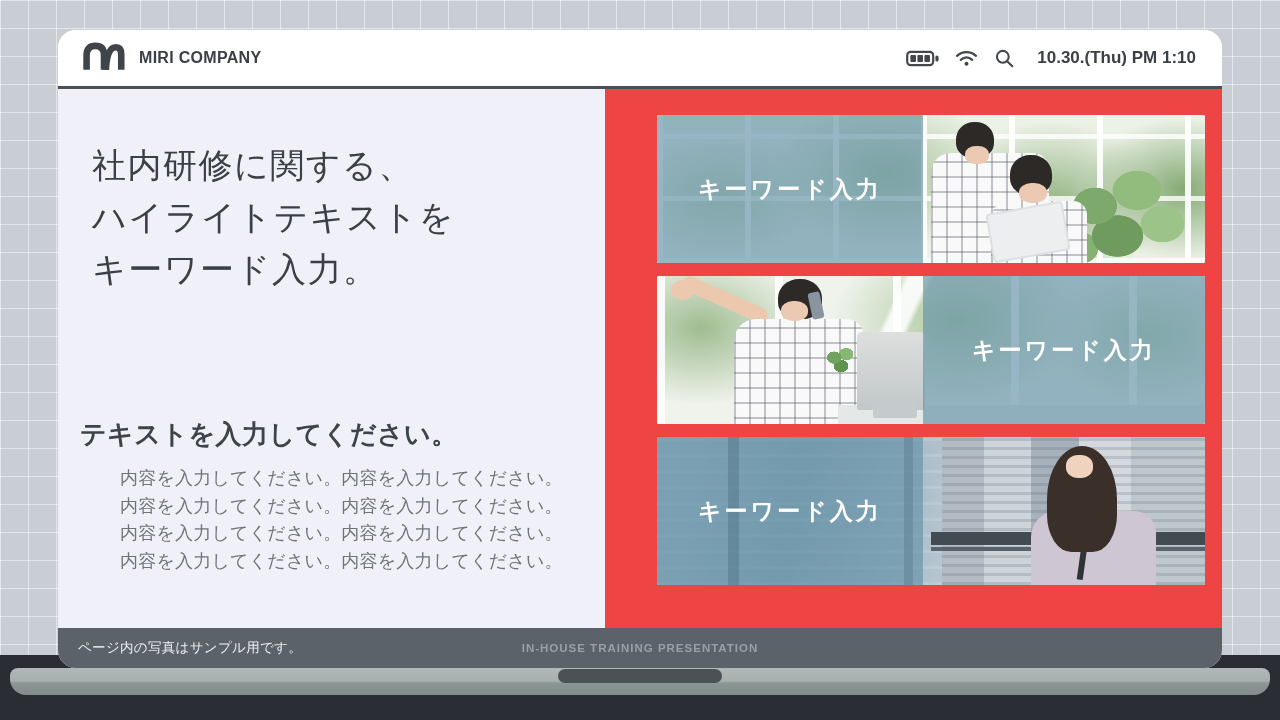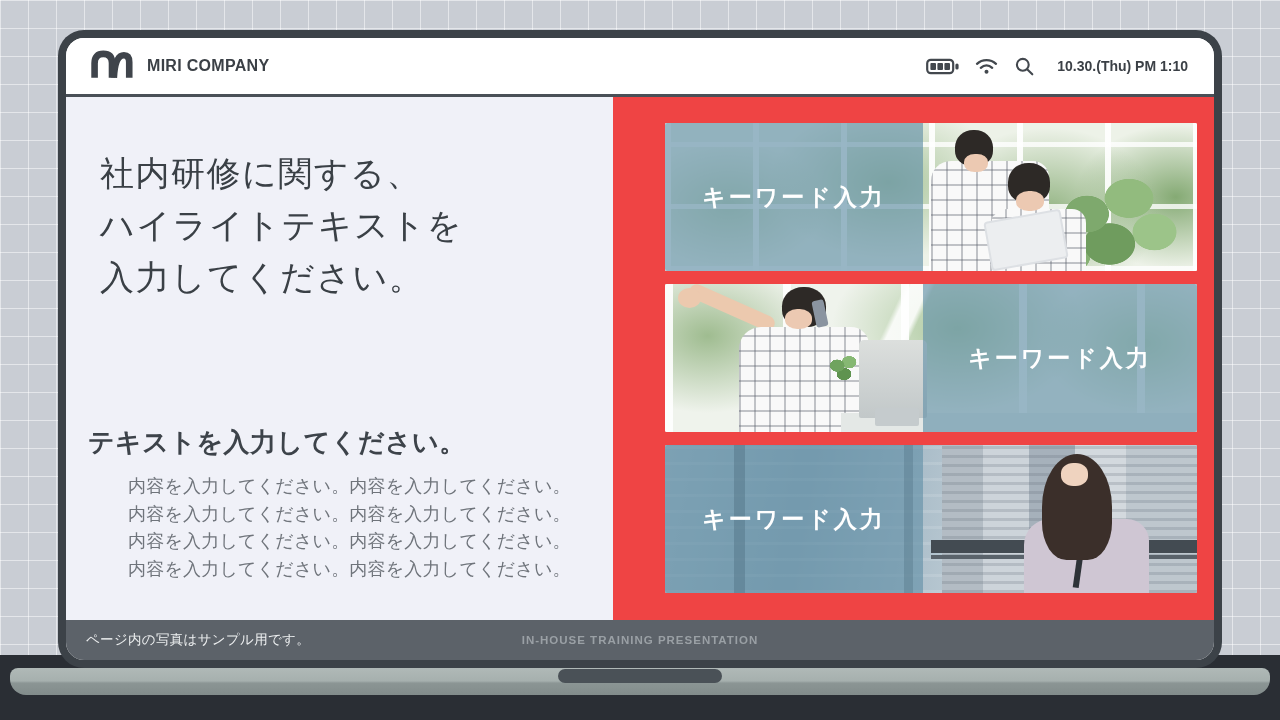--- a/index.html
+++ b/index.html
@@ -11,21 +11,21 @@
       linear-gradient(to right, rgba(255,255,255,.5) 1px, transparent 1px),
       linear-gradient(to bottom, rgba(255,255,255,.5) 1px, transparent 1px);
     background-size:28px 28px;
     position:relative;
   }
   .floor { position:absolute; left:0; top:655px; width:1280px; height:65px; background:#2a2e34; }
 
   
   .screen {
     position:absolute; left:58px; top:30px; width:1164px; height:638px;
-    background:#3c4248; border-radius:26px; padding:8px;
+    background:#3c4248; border-radius:26px; 
   }
   .screen-inner {
     width:100%; height:100%; background:#ffffff; border-radius:18px;
     overflow:hidden; display:flex; flex-direction:column;
   }
   .base {
     position:absolute; left:10px; top:668px; width:1260px; height:27px;
     background:linear-gradient(180deg,#b0b9b7 0%,#a6b0ae 48%,#8b9594 56%,#828c8b 100%);
     border-radius:8px 8px 16px 16px;
   }
@@ -33,21 +33,21 @@
     position:absolute; left:50%; top:1px; transform:translateX(-50%);
     width:164px; height:14px; background:#4a5157; border-radius:8px;
   }
 
   
   .hdr { height:56px; flex:0 0 auto; display:flex; align-items:center; justify-content:space-between; padding:0 26px 0 24px; background:#fff; }
   .brand { display:flex; align-items:center; gap:13px; }
   .brand-name { font-size:16px; font-weight:700; letter-spacing:.3px; color:#3b4046; }
   .status { display:flex; align-items:center; gap:16px; }
   .status svg { display:block; }
-  .datetime { font-size:14px; font-weight:700; color:#3b4046; margin-left:6px; white-space:nowrap; }
+  .datetime { font-size:17px; font-weight:700; color:#3b4046; margin-left:6px; white-space:nowrap; }
   .hdr-divider { height:3px; flex:0 0 auto; background:#4a5057; }
 
   
   .main { flex:1; display:flex; min-height:0; }
   .left-panel { width:547px; flex:0 0 auto; background:#f0f1f8; position:relative; }
   .headline { position:absolute; left:34px; top:50px; font-size:34px; line-height:52px; font-weight:400; letter-spacing:1.5px; color:#3a4046; }
   .subheading { position:absolute; left:22px; top:328px; font-size:26px; font-weight:700; letter-spacing:.5px; color:#3d434a; }
   .bodytext { position:absolute; left:34px; top:376px; font-size:18px; line-height:27.5px; color:#6f747b; letter-spacing:.2px;margin-left:28px; }
   .right-panel { flex:1; background:#ef4444; padding:26px 17px 0 52px; }
 
@@ -187,21 +187,21 @@
         <span class="datetime">10.30.(Thu) PM 1:10</span>
       </div>
     </header>
     <div class="hdr-divider"></div>
 
     <div class="main">
       <section class="left-panel">
         <h1 class="headline">
           <span>社内研修に関する、</span><br>
           <span>ハイライトテキストを</span><br>
-          <span>入力してください。</span>
+          <span>キーワード入力。</span>
         </h1>
         <h2 class="subheading">テキストを入力してください。</h2>
         <div class="bodytext">
           <div>内容を入力してください。内容を入力してください。</div>
           <div>内容を入力してください。内容を入力してください。</div>
           <div>内容を入力してください。内容を入力してください。</div>
           <div>内容を入力してください。内容を入力してください。</div>
         </div>
       </section>
 

